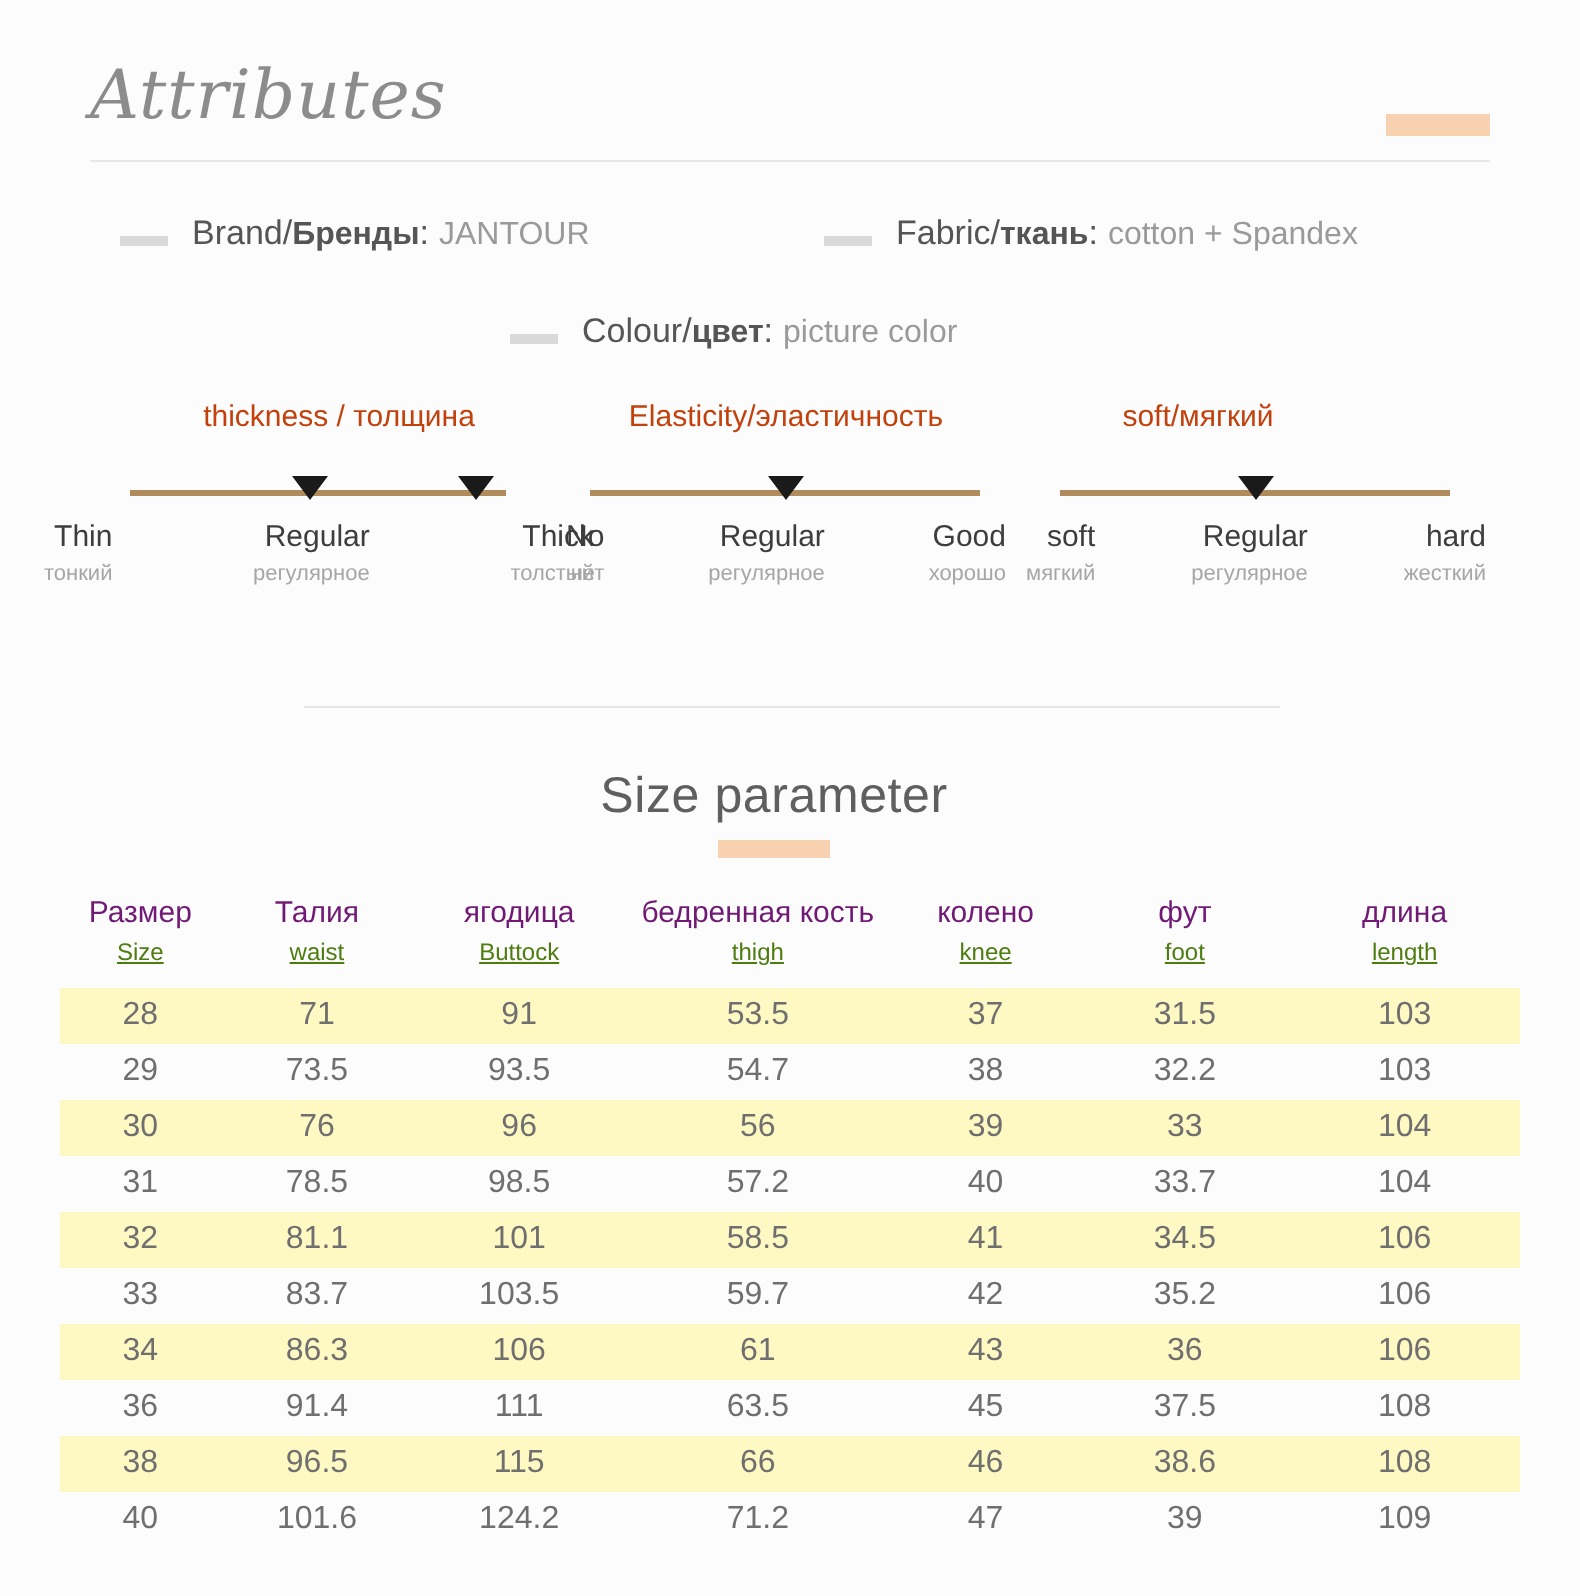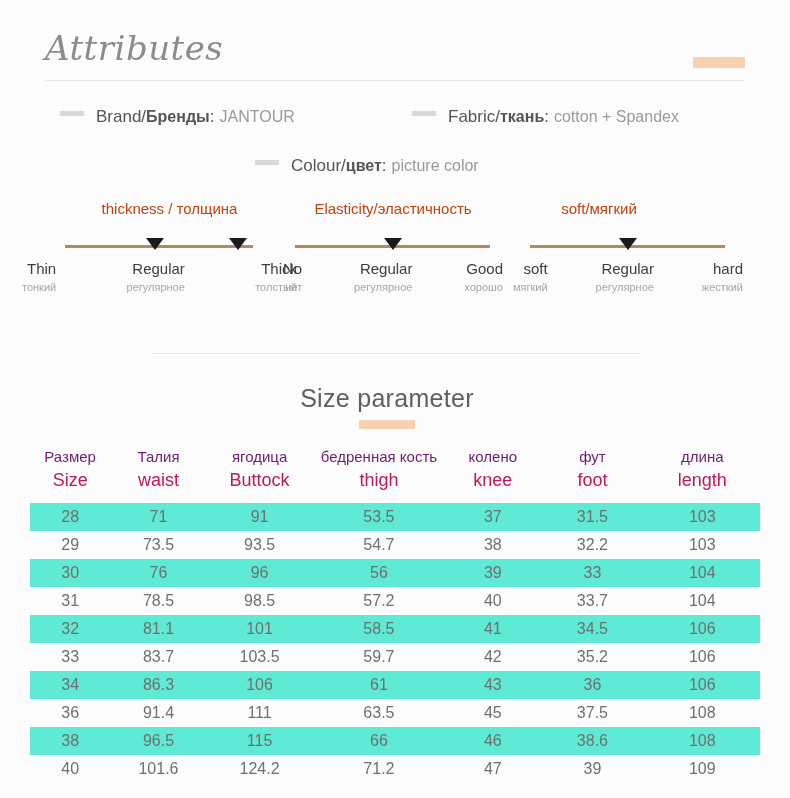--- a/index.html
+++ b/index.html
@@ -52,21 +52,21 @@
   }
 
   
   .specs {
     position: relative;
     height: 118px;
   }
   .spec-item {
     position: absolute;
     display: flex;
-    align-items: center;
+    align-items: flex-end;
     white-space: nowrap;
   }
   .spec-dash {
     display: inline-block;
     width: 24px;
     height: 5px;
     background: #d9d9d9;
     margin-right: 12px;
     position: relative;
     top: -4px;
@@ -212,34 +212,35 @@
     vertical-align: top;
   }
   th .ru {
     display: block;
     font-size: 15px;
     color: #701a75;
     line-height: 1.35;
   }
   th .en {
     display: block;
-    font-size: 18px;
-    color: #be185d;
+    font-size: 12px;
+    color: #4d7c0f;
     line-height: 1.35;
     margin-top: 1px;
+    text-decoration: underline;
   }
   table.size-table td {
     text-align: center;
     font-size: 16px;
     color: #6f6f6f;
     height: 26px;
     padding: 1px 0;
   }
   table.size-table tbody tr.alt td {
-    background: #5eead4;
+    background: #fef9c3;
   }
   col.c-size   { width: 11.0%; }
   col.c-waist  { width: 13.2%; }
   col.c-butt   { width: 14.5%; }
   col.c-thigh  { width: 18.2%; }
   col.c-knee   { width: 13.0%; }
   col.c-foot   { width: 14.3%; }
   col.c-length { width: 15.8%; }
 </style>
 </head>

